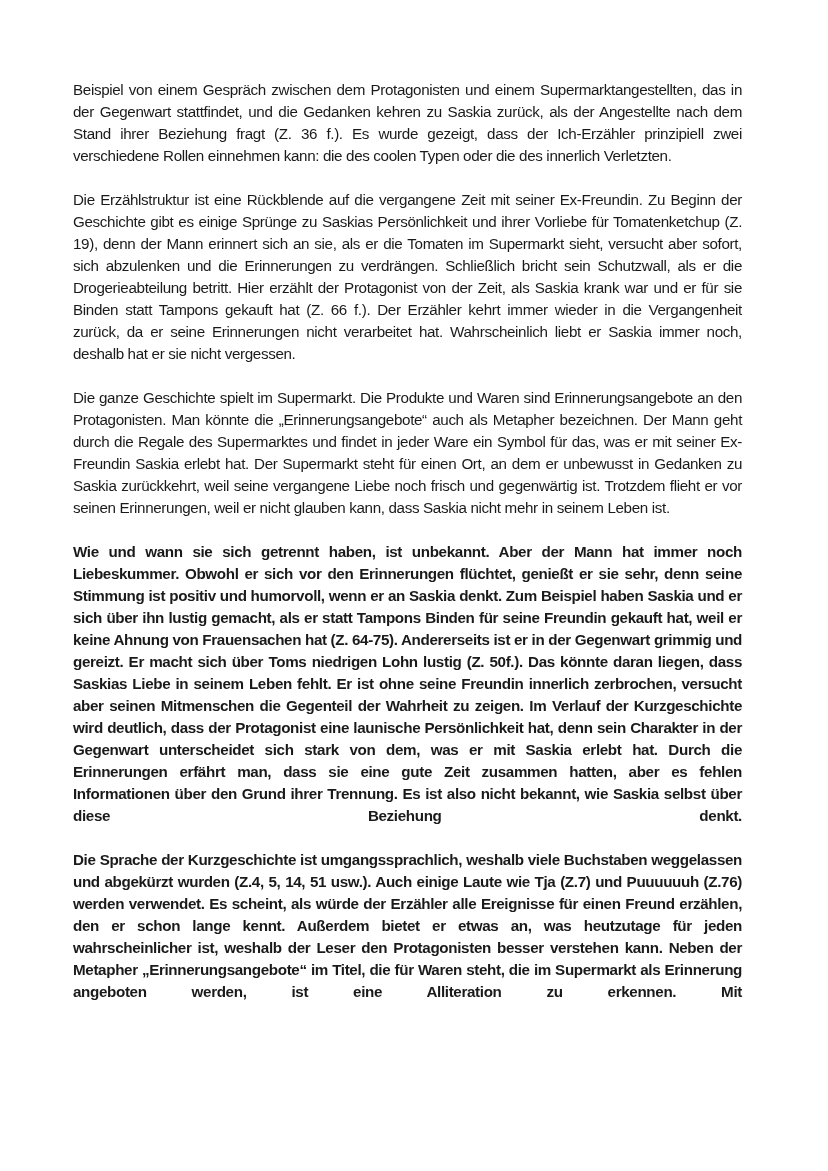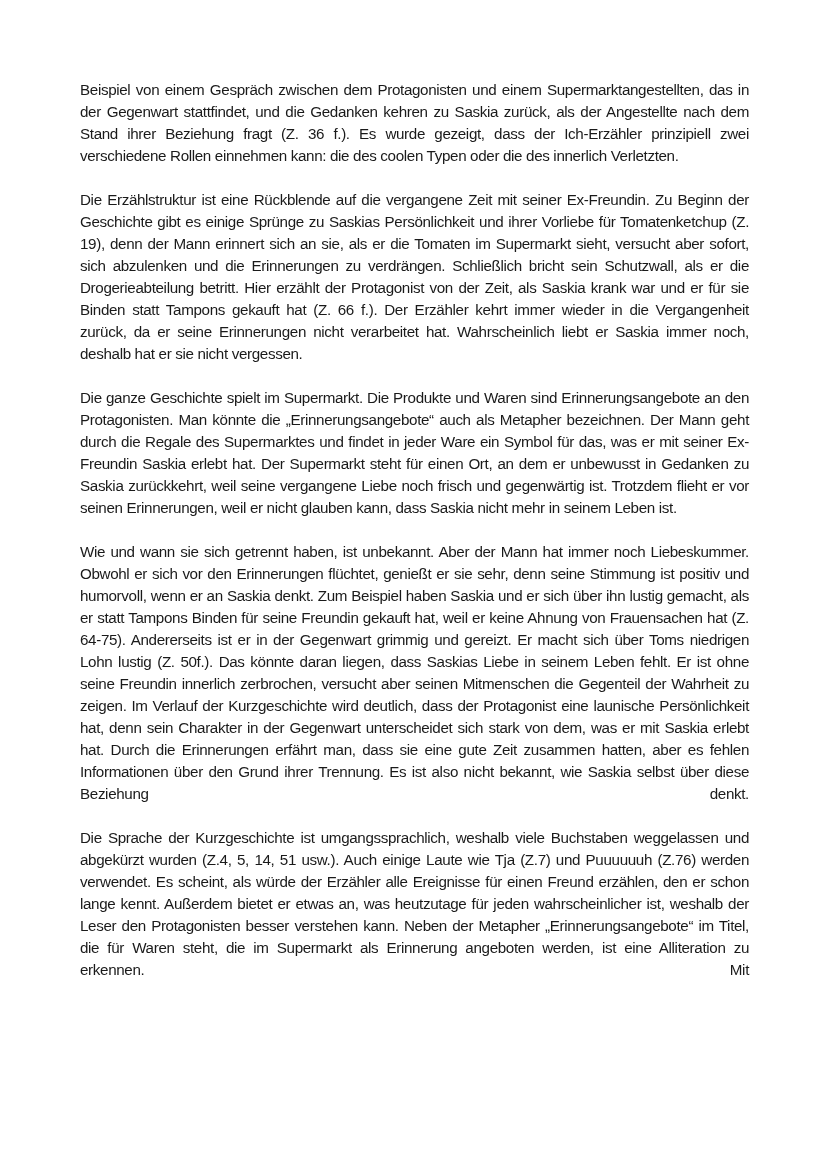--- a/index.html
+++ b/index.html
@@ -8,36 +8,37 @@
       background: #ffffff;
     }
     body {
       width: 828px;
       height: 1171px;
       overflow: hidden;
       position: relative;
     }
     .page {
       position: absolute;
-      left: 80px;
+      left: 73px;
       top: 79px;
       width: 669px;
       color: #1a1a1a;
       font-family: "Liberation Sans", sans-serif;
       font-size: 15.2px;
       line-height: 22px;
       letter-spacing: -0.35px;
     }
     .para {
       margin: 0 0 22px 0;
       text-align: justify;
       text-align-last: left;
     }
     .para.last-justified {
       text-align-last: justify;
+      font-weight: bold;
     }
   </style>
 </head>
 <body>
 
 <div class="page">
   <p class="para">Beispiel von einem Gespräch zwischen dem Protagonisten und einem Supermarktangestellten, das in der Gegenwart stattfindet, und die Gedanken kehren zu Saskia zurück, als der Angestellte nach dem Stand ihrer Beziehung fragt (Z. 36 f.). Es wurde gezeigt, dass der Ich-Erzähler prinzipiell zwei verschiedene Rollen einnehmen kann: die des coolen Typen oder die des innerlich Verletzten.</p>
   <p class="para">Die Erzählstruktur ist eine Rückblende auf die vergangene Zeit mit seiner Ex-Freundin.  Zu Beginn der Geschichte gibt es einige Sprünge zu Saskias Persönlichkeit und ihrer Vorliebe für Tomatenketchup (Z. 19), denn der Mann erinnert sich an sie, als er die Tomaten im Supermarkt sieht, versucht aber sofort, sich abzulenken und die Erinnerungen zu verdrängen. Schließlich bricht sein Schutzwall, als er die Drogerieabteilung betritt. Hier erzählt der Protagonist von der Zeit, als Saskia krank war und er für sie Binden statt Tampons gekauft hat (Z. 66 f.). Der Erzähler kehrt immer wieder in die Vergangenheit zurück, da er seine Erinnerungen nicht verarbeitet hat. Wahrscheinlich liebt er Saskia immer noch, deshalb hat er sie nicht vergessen.</p>
   <p class="para">Die ganze Geschichte spielt im Supermarkt. Die Produkte und Waren sind Erinnerungsangebote an den Protagonisten. Man könnte die „Erinnerungsangebote“ auch als Metapher bezeichnen. Der Mann geht durch die Regale des Supermarktes und findet in jeder Ware ein Symbol für das, was er mit seiner Ex-Freundin Saskia erlebt hat. Der Supermarkt steht für einen Ort, an dem er unbewusst in Gedanken zu Saskia zurückkehrt, weil seine vergangene Liebe noch frisch und gegenwärtig ist. Trotzdem flieht er vor seinen Erinnerungen, weil er nicht glauben kann, dass Saskia nicht mehr in seinem Leben ist.</p>
   <p class="para last-justified">Wie und wann sie sich getrennt haben, ist unbekannt. Aber der Mann hat immer noch Liebeskummer. Obwohl er sich vor den Erinnerungen flüchtet, genießt er sie sehr, denn seine Stimmung ist positiv und humorvoll, wenn er an Saskia denkt. Zum Beispiel haben Saskia und er sich über ihn lustig gemacht, als er statt Tampons Binden für seine Freundin gekauft hat, weil er keine Ahnung von Frauensachen hat (Z. 64-75). Andererseits ist er in der Gegenwart grimmig und gereizt. Er macht sich über Toms niedrigen Lohn lustig (Z. 50f.). Das könnte daran liegen, dass Saskias Liebe in seinem Leben fehlt. Er ist ohne seine Freundin innerlich zerbrochen, versucht aber seinen Mitmenschen die Gegenteil der Wahrheit zu zeigen. Im Verlauf der Kurzgeschichte wird deutlich, dass der Protagonist eine launische Persönlichkeit hat, denn sein Charakter in der Gegenwart unterscheidet sich stark von dem, was er mit Saskia erlebt hat. Durch die Erinnerungen erfährt man, dass sie eine gute Zeit zusammen hatten, aber es fehlen Informationen über den Grund ihrer Trennung. Es ist also nicht bekannt, wie Saskia selbst über diese Beziehung denkt.</p>

